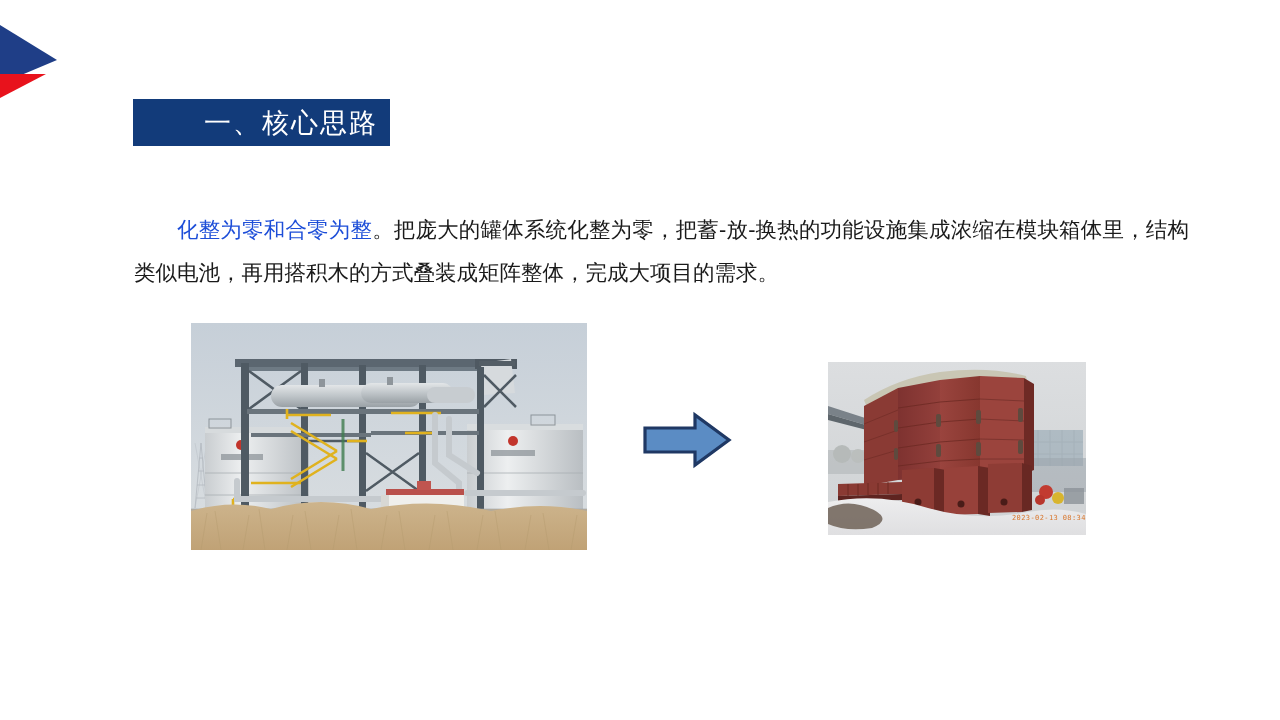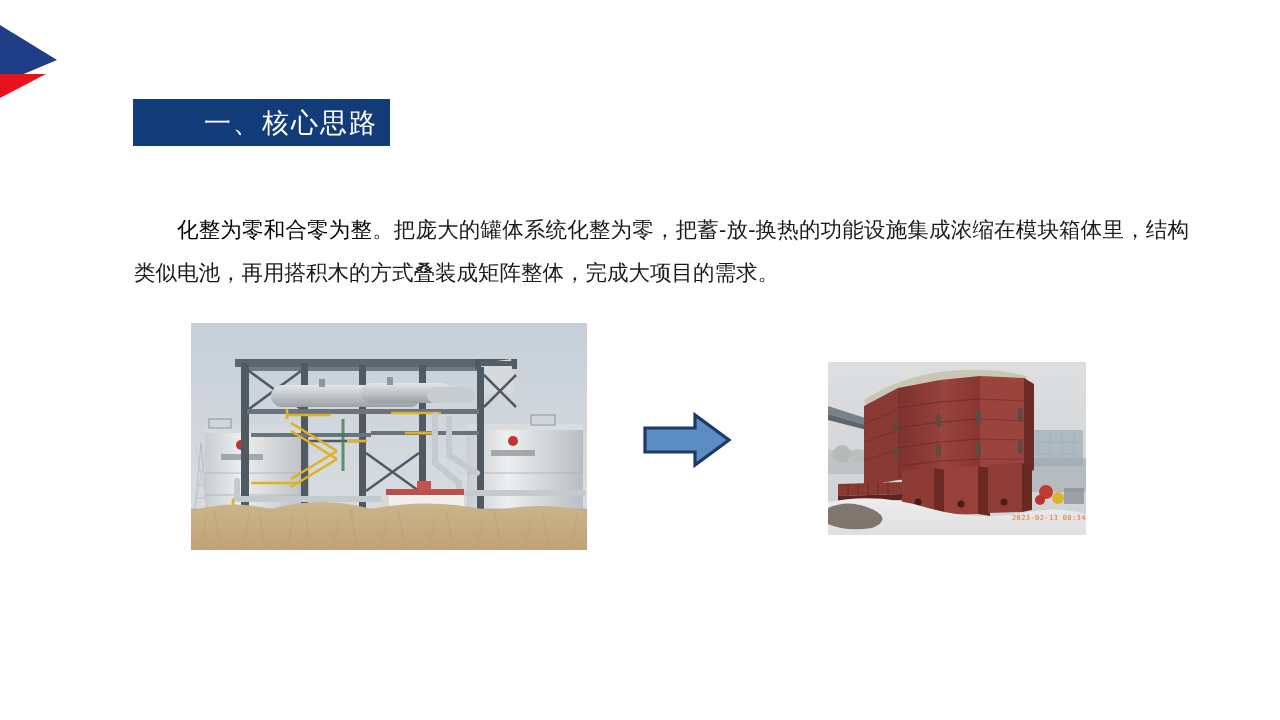--- a/index.html
+++ b/index.html
@@ -56,21 +56,21 @@
     width: 1055px;
     font-size: 21.5px;
     line-height: 43px;
     color: #1a1a1a;
     text-indent: 2em;
     text-align: justify;
     text-justify: inter-ideograph;
     font-family: "DejaVu Serif", "Liberation Serif", serif;
   }
   .accent-red {
-    color: #000000;
+    color: #1d4ed8;
   }
 
   
   .photo {
     position: absolute;
     overflow: hidden;
   }
   #photo-plant {
     left: 191px;
     top: 323px;

